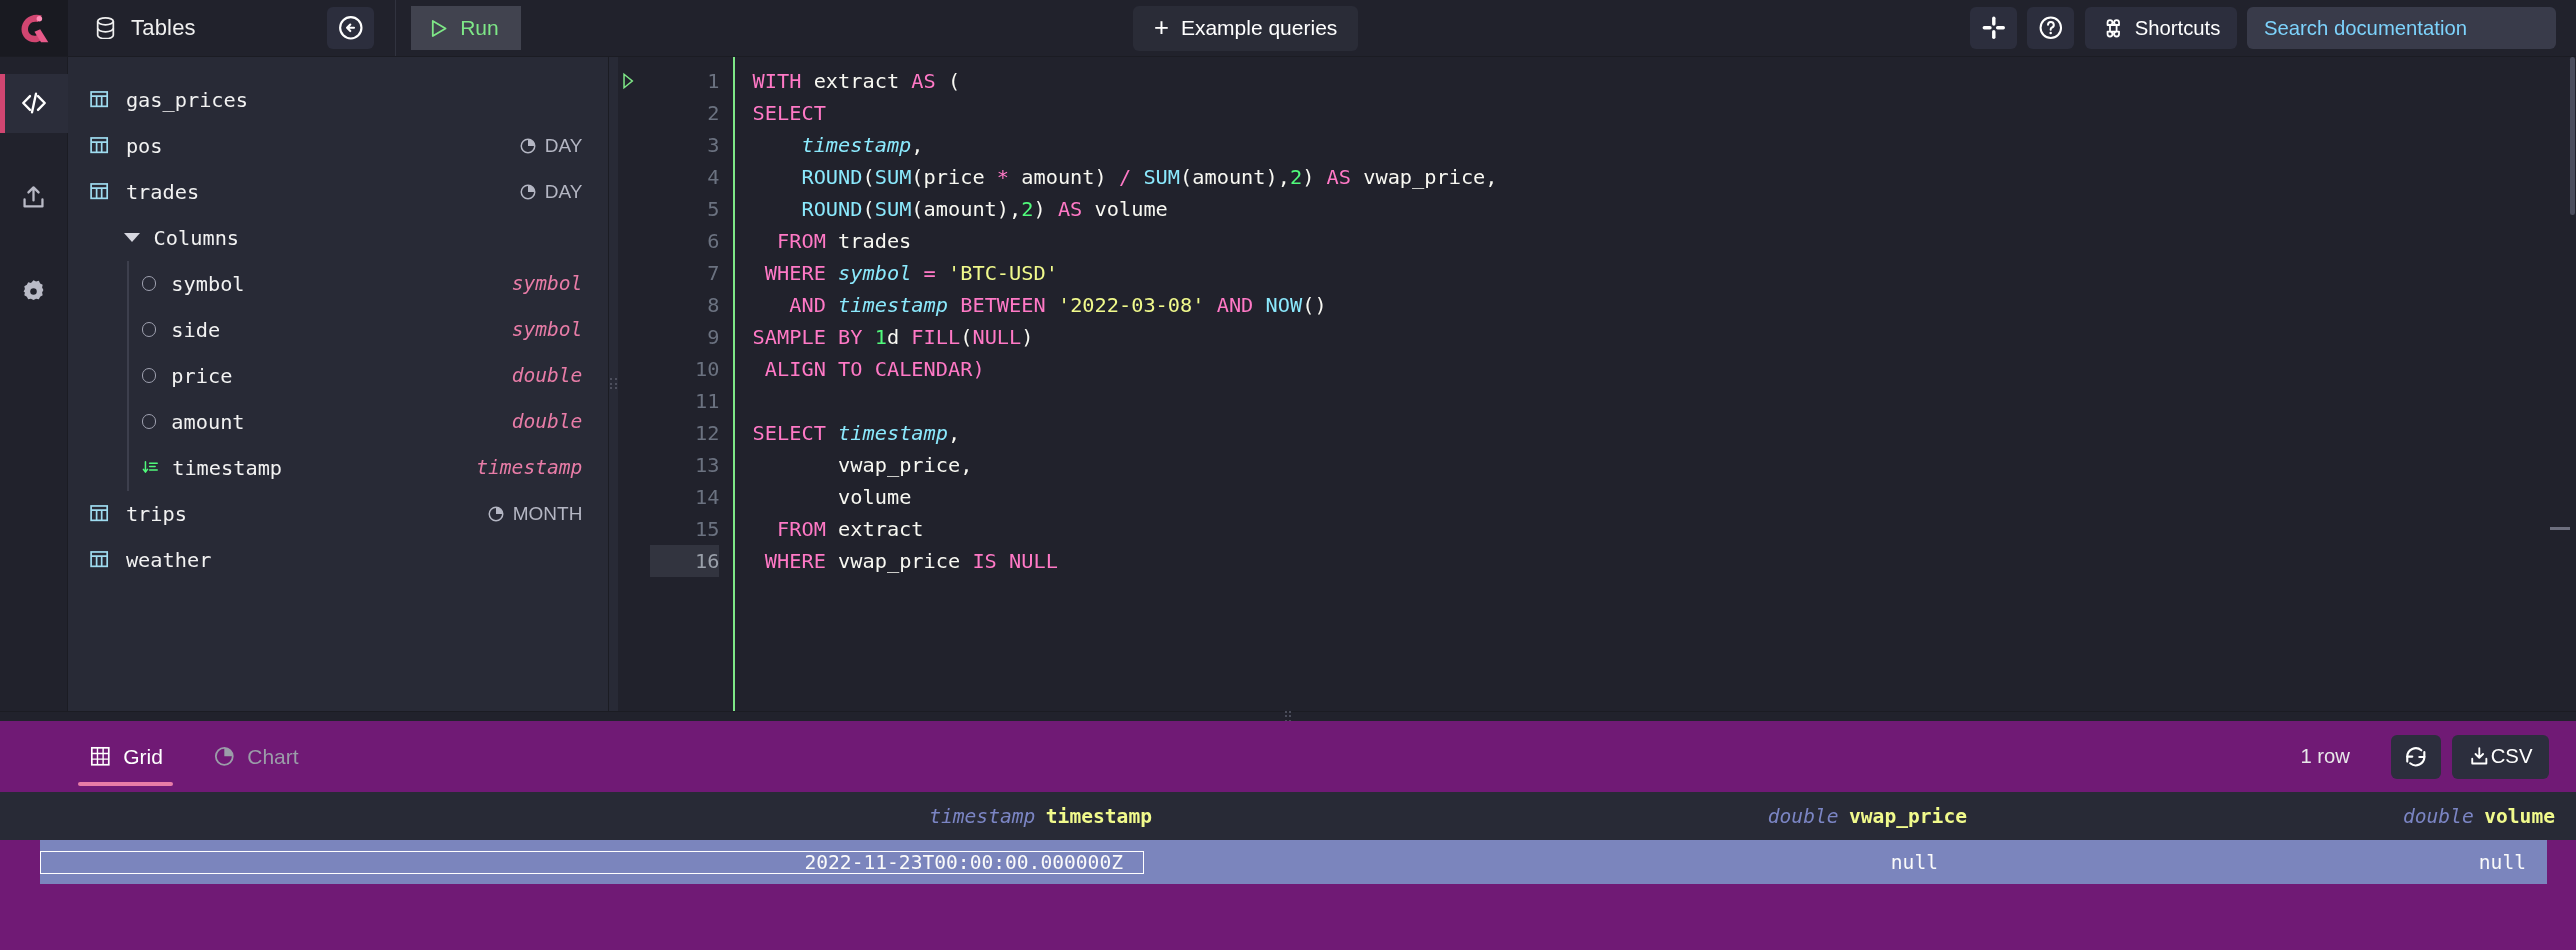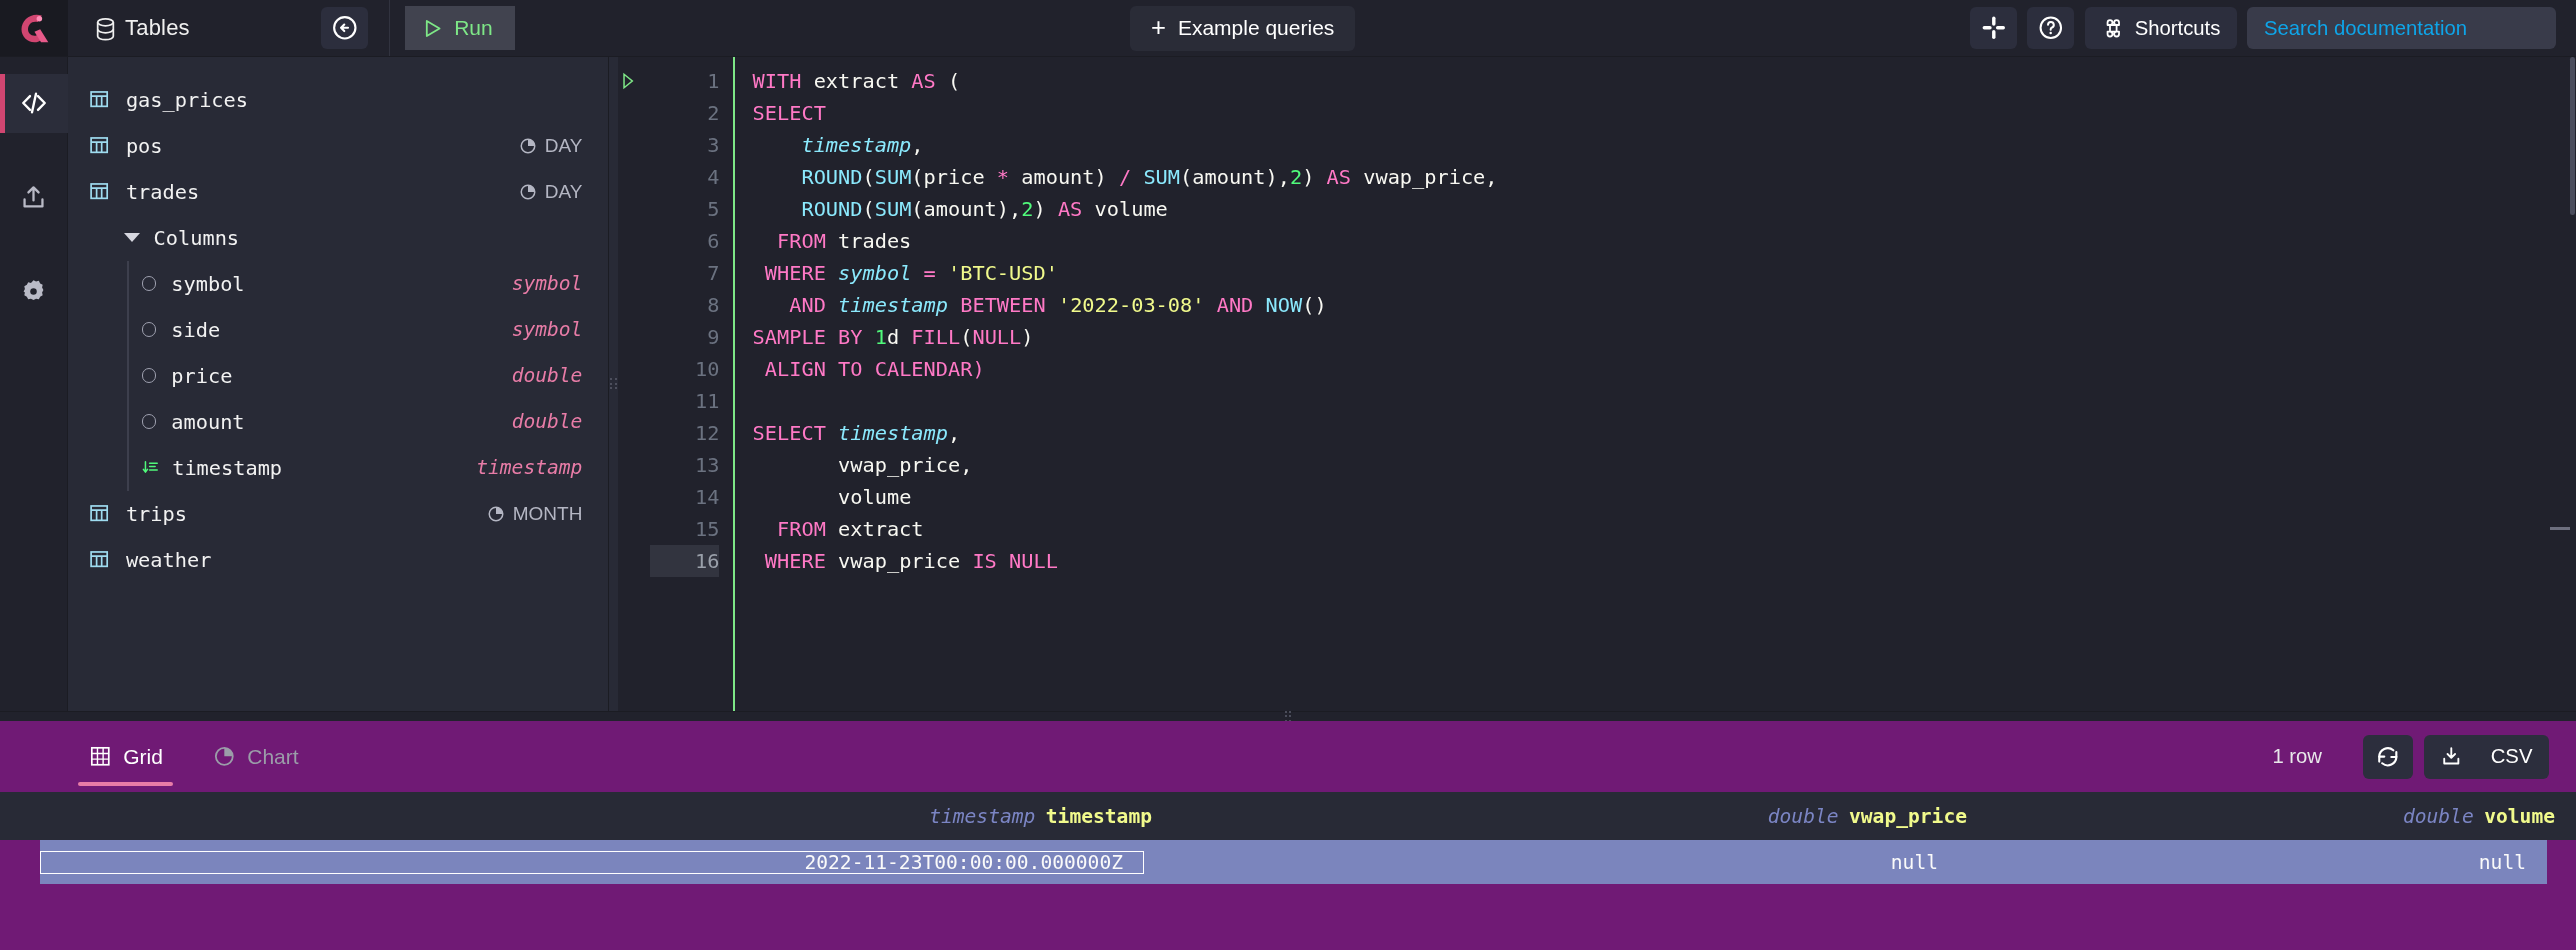--- a/index.html
+++ b/index.html
@@ -21,21 +21,21 @@
     position: relative; z-index: 5;
   }
   .logo-cell {
     width: 68px; min-width: 68px;
     background: #191a21;
     display: flex; align-items: center; justify-content: center;
   }
   .logo-mark { width: 39px; height: 39px; display:block; }
 
   .tables-title {
-    display: flex; align-items: flex-end; gap: 9px;
+    display: flex; align-items: center; gap: 15px;
     padding-left: 27px; padding-right: 18px;
     color: #f0f0f0; font-size: 22px; letter-spacing: 0.2px;
   }
   .tables-title .db-ic { width: 21px; height: 22.6px; display:block; }
 
   .icon-btn {
     width: 47px; height: 42px; border-radius: 6px;
     background: #2c2e3d;
     display: flex; align-items: center; justify-content: center;
     align-self: center;
@@ -71,21 +71,21 @@
   .plus-ic { font-size: 25.6px; line-height: 1; color:#fff; font-weight: 300; }
 
   .topbar-right { display:flex; align-items:center; gap: 10.5px; padding-right: 19.6px; }
   .shortcuts-btn {
     display:flex; align-items:center; gap:10.5px;
     height:42px; padding: 0 16.6px; border-radius: 6px;
     background: #2c2e3d; color:#fff; font-size:20.3px; cursor:pointer;
   }
   .search-doc {
     height: 42px; width: 309px; border-radius: 6px;
-    background: #393b4a; color: #0ea5e9; font-size: 20.3px;
+    background: #393b4a; color: #7dd3fc; font-size: 20.3px;
     display:flex; align-items:center; padding: 0 16.6px; cursor:text;
   }
 
   
   .body-row { flex: 1 1 auto; display: flex; min-height: 0; }
 
   
   .rail {
     width: 68px; min-width: 68px; background: #21222c;
     display: flex; flex-direction: column; align-items: center;
@@ -182,21 +182,21 @@
     color:#9b9da9; font-size: 21px; position:relative;
   }
   .tab.active { color: #ffffff; }
   .tab.active::after {
     content:""; position:absolute; left: 6px; right: 6px; bottom: 6px; height: 3.8px; background:#e87ca7; border-radius:2.3px;
   }
   .tab svg { display:block; }
   .res-spacer { flex:1 1 auto; }
   .rowcount { color:#e8e8ea; font-size:20.3px; margin-right: 32px; }
   .res-btn { width:50px;height:44px;border-radius:6px;background:#2c2e3d;display:flex;align-items:center;justify-content:center;cursor:pointer;margin-left: 9px; }
-  .csv-btn { display:flex;align-items:center;gap:28px;height:44px;padding:0 16.6px;border-radius:6px;background:#2c2e3d;color:#fff;font-size:20.3px;cursor:pointer;margin-left:10.5px; }
+  .csv-btn { display:flex;align-items:center;gap:0;height:44px;padding:0 16.6px;border-radius:6px;background:#2c2e3d;color:#fff;font-size:20.3px;cursor:pointer;margin-left:10.5px; }
 
   .grid-head {
     height: 48px; display:flex; align-items:center;
     background: #282a36; color:#f1fa8c;
     font-family:"DejaVu Sans Mono","Liberation Mono",monospace;
     font-size: 19.6px;
   }
   .gh-cell { display:flex; align-items:center; justify-content:flex-end; gap: 10.5px; padding-right: 21px; overflow:hidden; white-space:nowrap; }
   .gh-type { color:#7b85c4; font-style: italic; font-weight: normal; }
   .gh-name { color:#f1fa8c; font-weight: bold; }

